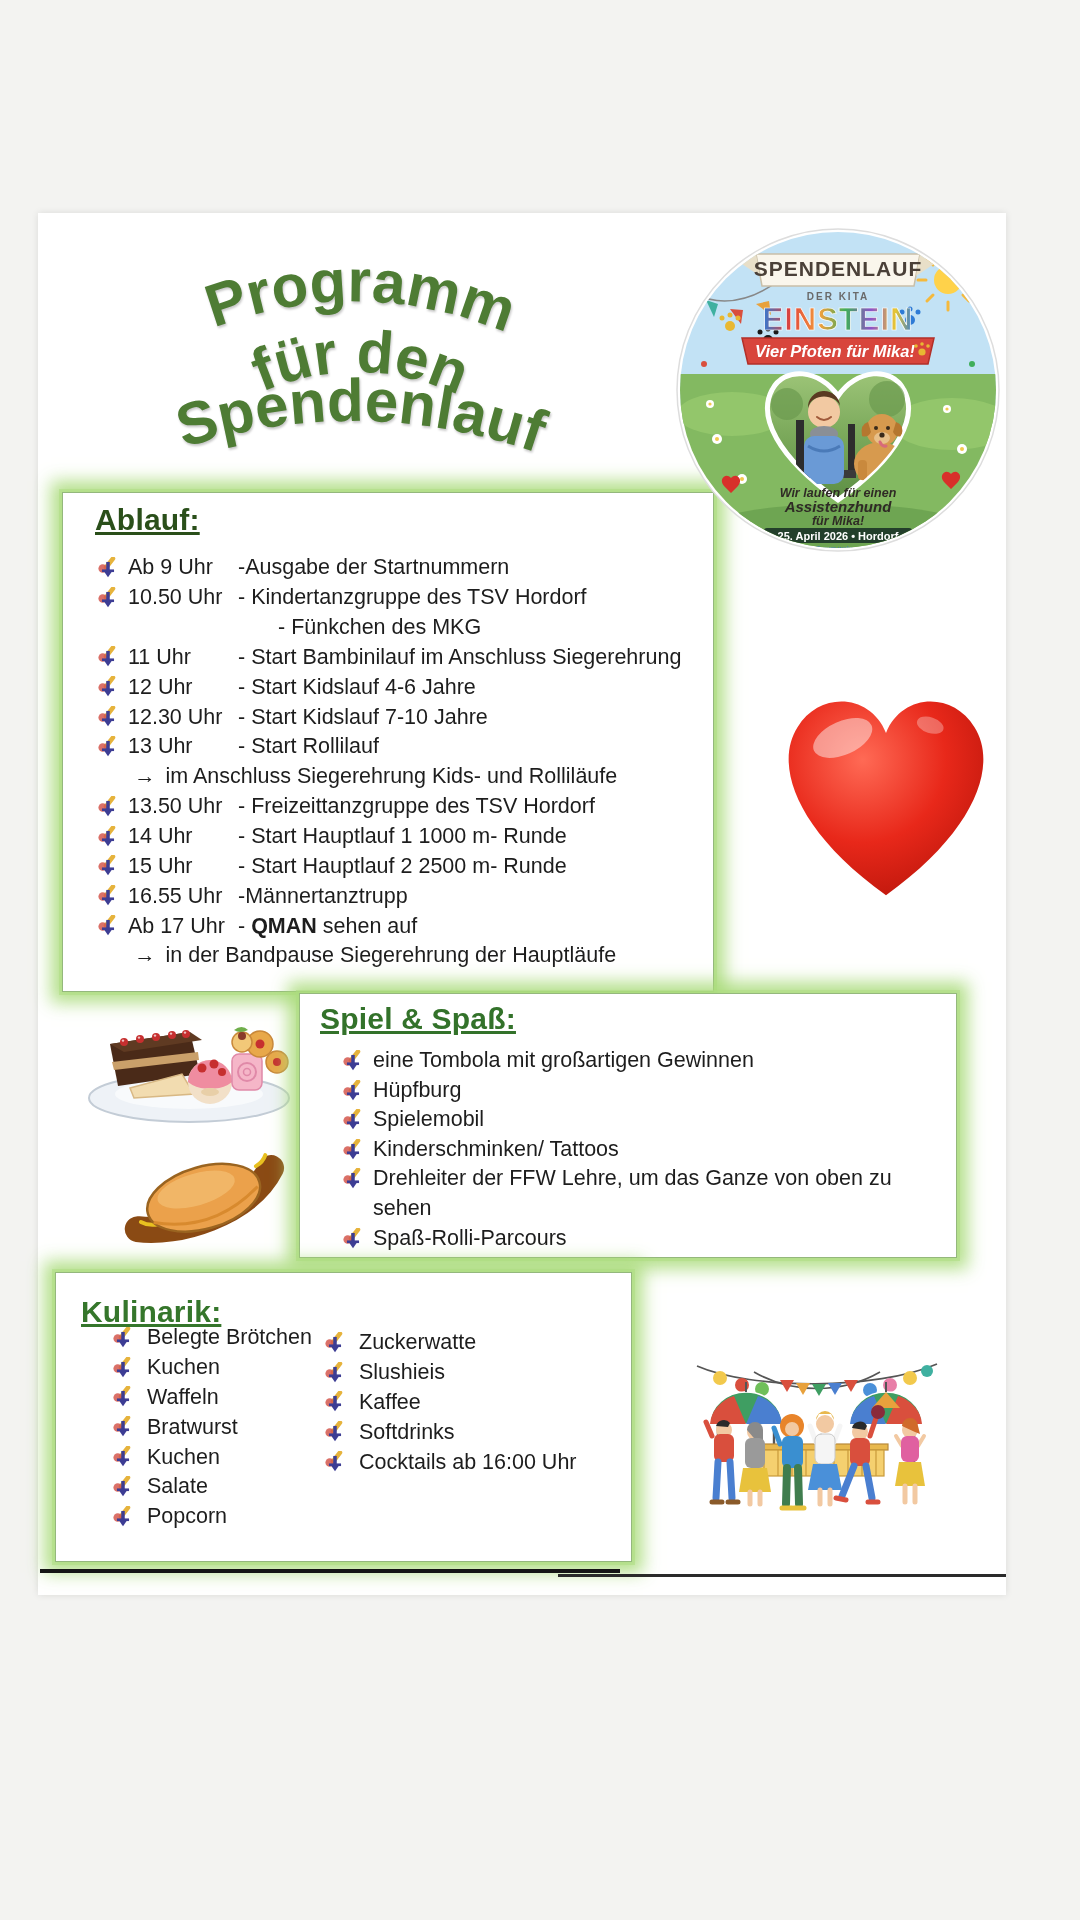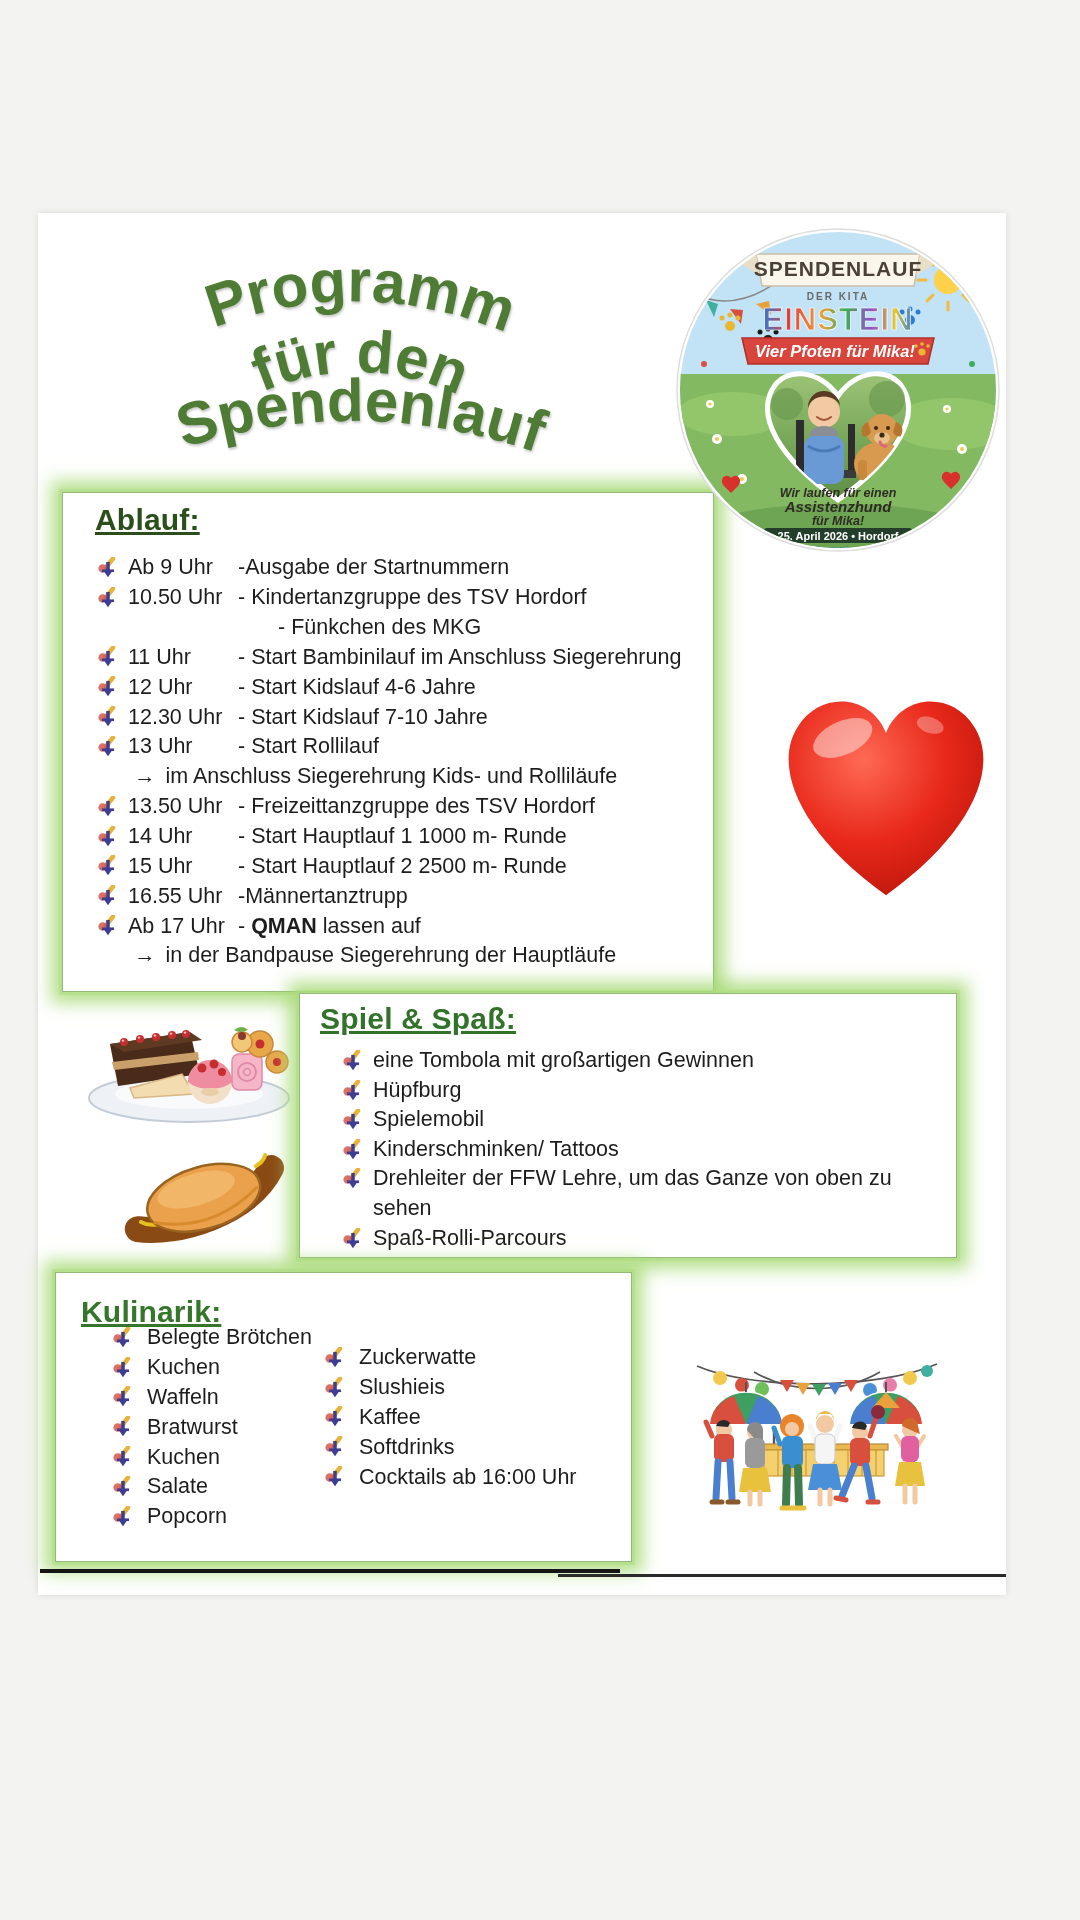--- a/index.html
+++ b/index.html
@@ -27,21 +27,21 @@
   .ab-row .ar{font-weight:bold;margin-right:10px;}
   .b{font-weight:bold;}
   
   .sp-list{position:absolute;left:42px;top:52px;}
   .sp-row{display:flex;font-size:21.5px;line-height:29.6px;}
   .sp-row .ic{width:22px;height:22px;margin-right:9px;margin-top:4px;flex:none;}
   .sp-row .d{max-width:525px;}
   
   .ku-col{position:absolute;}
   .ku-left{left:56px;top:50px;}
-  .ku-right{left:268px;top:70px;}
+  .ku-right{left:268px;top:55px;}
   .ku-row{display:flex;align-items:center;height:29.8px;font-size:21.5px;white-space:nowrap;}
   .ku-row .ic{width:22px;height:22px;margin-right:13px;flex:none;}
   
   .art{position:absolute;}
   .rule{position:absolute;background:#151515;z-index:6;}
   .rule-a{left:40px;top:1569px;width:580px;height:4px;}
   .rule-b{left:558px;top:1574px;width:448px;height:3px;background:#2a2a2a;}
 </style>
 </head>
 <body>
@@ -315,21 +315,21 @@
             <use href="#ic-flag"></use>
           </svg>
         <span class="t">16.55 Uhr</span>
         <span class="d">-Männertanztrupp</span>
       </div>
       <div class="ab-row">
         <svg class="ic" viewBox="0 0 20 20">
             <use href="#ic-flag"></use>
           </svg>
         <span class="t">Ab 17 Uhr</span>
-        <span class="d"><span>- </span><span class="b">QMAN</span><span> lassen auf</span></span>
+        <span class="d"><span>- </span><span class="b">QMAN</span><span> sehen auf</span></span>
       </div>
       <div class="ab-row arr">
         <span class="ar">→</span>
         <span class="d">in der Bandpause Siegerehrung der Hauptläufe</span>
       </div>
     </div>
   </div>
 
   <svg class="art" style="left:768px;top:668px;width:236px;height:252px;z-index:2;" viewBox="0 0 240 250">
     <defs>

